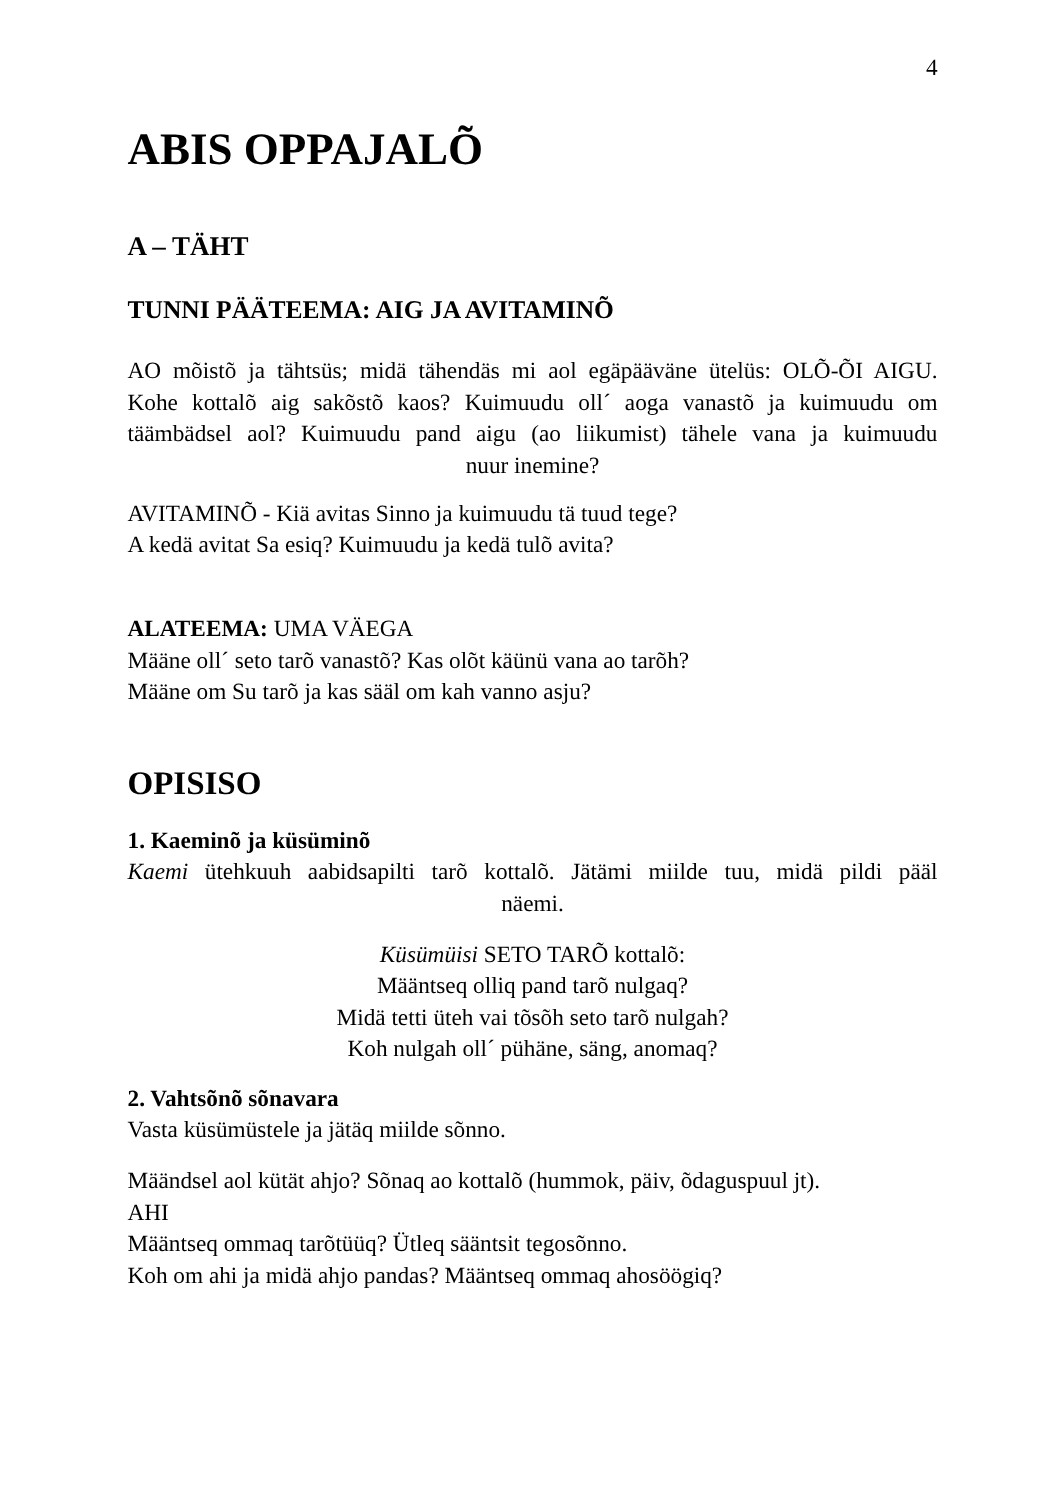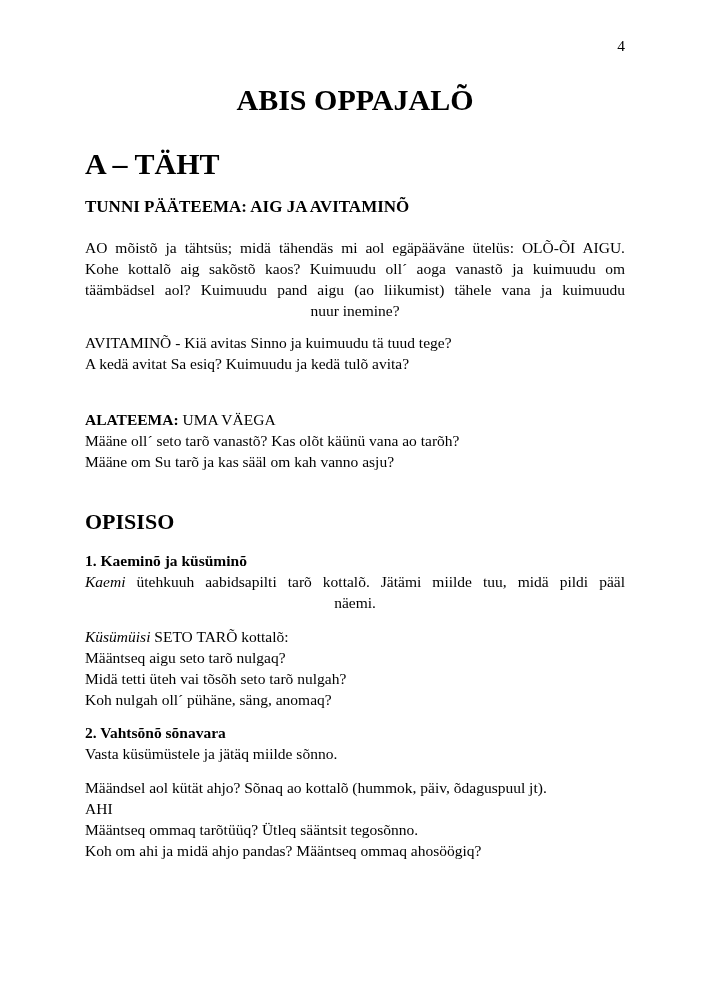--- a/index.html
+++ b/index.html
@@ -18,24 +18,23 @@
   }
   .page-number {
     margin: 35px 0 0 0;
     text-align: right;
   }
   h1.doc-title {
     font-size: 30px;
     line-height: 34px;
     font-weight: bold;
     margin: 27px 0 0 0;
-    text-align: center;
   }
   h2.letter-heading {
-    font-size: 30px;
+    font-size: 18px;
     line-height: 26px;
     font-weight: bold;
     margin: 34px 0 12px 0;
   }
   h3.theme-heading {
     font-size: 17px;
     line-height: 21px;
     font-weight: bold;
     margin: 19px 0 0 0;
   }
@@ -46,21 +45,21 @@
   .alateema-block { margin: 35px 0 0 0; }
   .vaartusoq-block { margin: 28px 0 0 0; }
   h2.opisiso-heading {
     font-size: 22px;
     line-height: 26px;
     font-weight: bold;
     margin: 37px 0 0 0;
   }
   .s1-title { margin: 15px 0 0 0; font-weight: bold; }
   .s1-para { margin: 0; }
-  .kusym-block { margin: 13px 0 0 0; }
+  .kusym-block { margin: 13px 0 0 0; text-align: center; }
   .s2-title { margin: 12px 0 0 0; font-weight: bold; }
   .instruction-line { margin: 0; }
   .ahi-block { margin: 13px 0 0 0; }
   .b { font-weight: bold; }
   .it { font-style: italic; margin-top: 32px; }
   .line {  }
 </style>
 </head>
 <body>
 
@@ -97,21 +96,21 @@
 
   <div class="s1-title line">1. Kaeminõ ja küsüminõ</div>
 
   <div class="s1-para">
     <div class="line jline"><span class="it">Kaemi</span><span> ütehkuuh aabidsapilti tarõ kottalõ. Jätämi miilde tuu, midä pildi pääl</span></div>
     <div class="line lastline">näemi.</div>
   </div>
 
   <div class="kusym-block">
     <div class="line"><span class="it">Küsümüisi</span><span> SETO TARÕ kottalõ:</span></div>
-    <div class="line">Määntseq aigu seto tarõ nulgaq?</div>
+    <div class="line">Määntseq olliq pand tarõ nulgaq?</div>
     <div class="line">Midä tetti üteh vai tõsõh seto tarõ nulgah?</div>
     <div class="line">Koh nulgah oll´ pühäne, säng, anomaq?</div>
   </div>
 
   <div class="s2-title line">2. Vahtsõnõ sõnavara</div>
   <div class="instruction-line line">Vasta küsümüstele ja jätäq miilde sõnno.</div>
 
   <div class="ahi-block">
     <div class="line">Määndsel aol kütät ahjo? Sõnaq ao kottalõ (hummok, päiv, õdaguspuul jt).</div>
     <div class="line">AHI</div>

